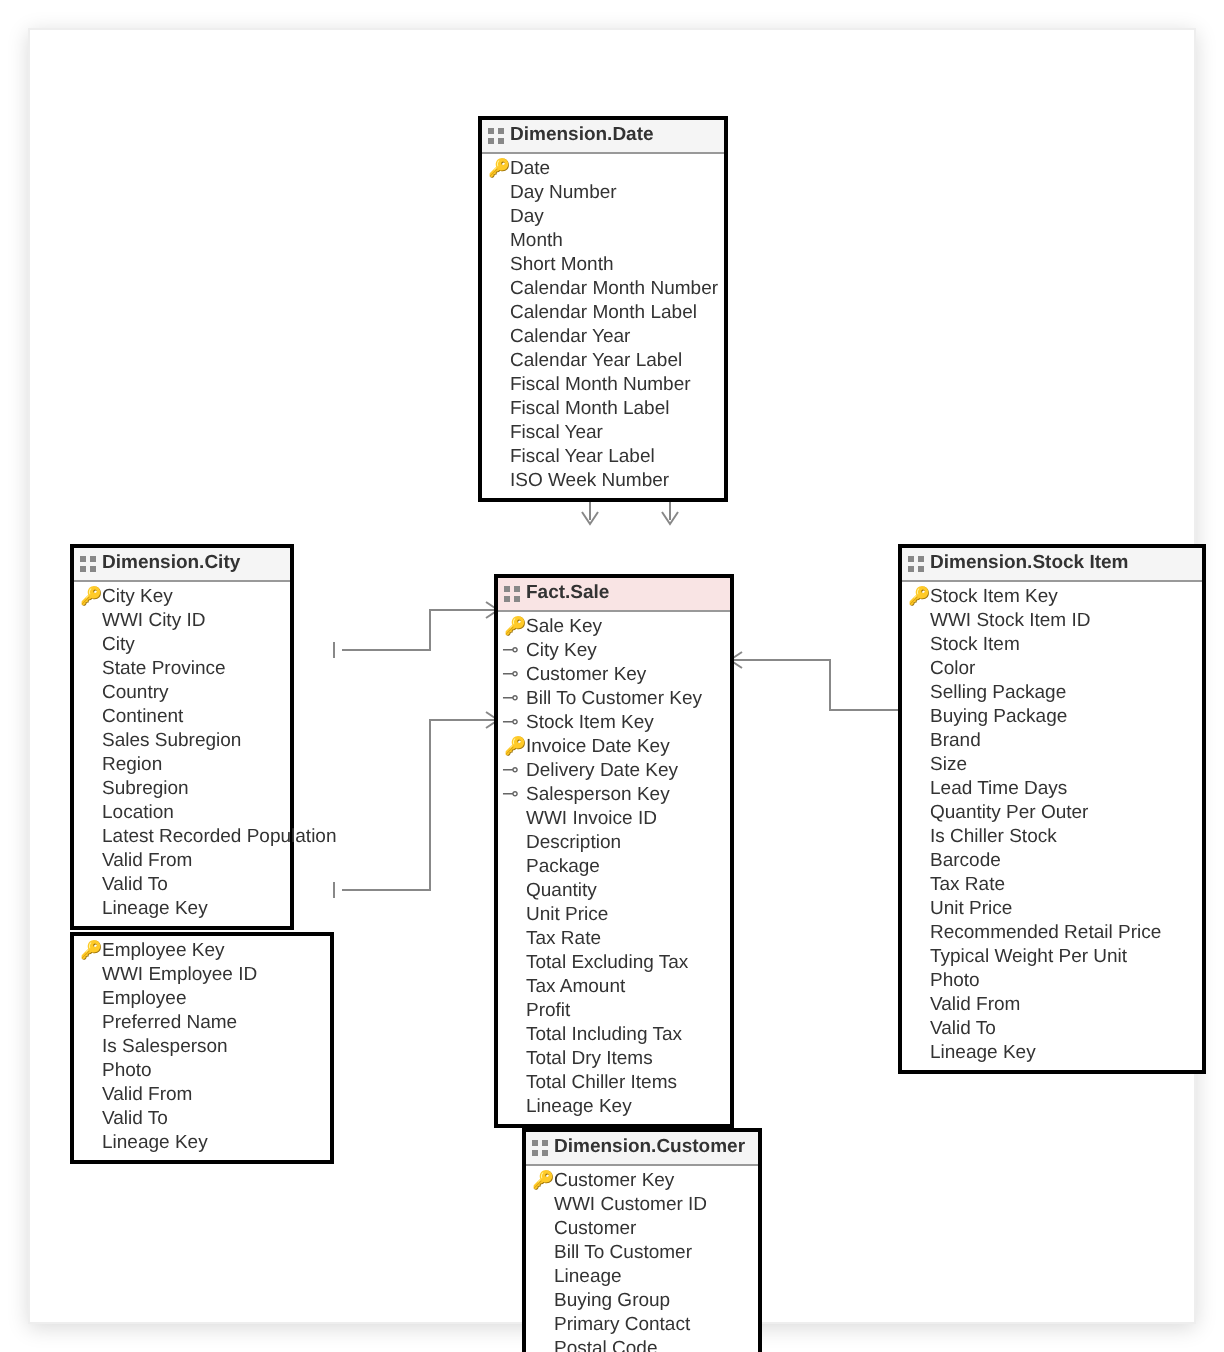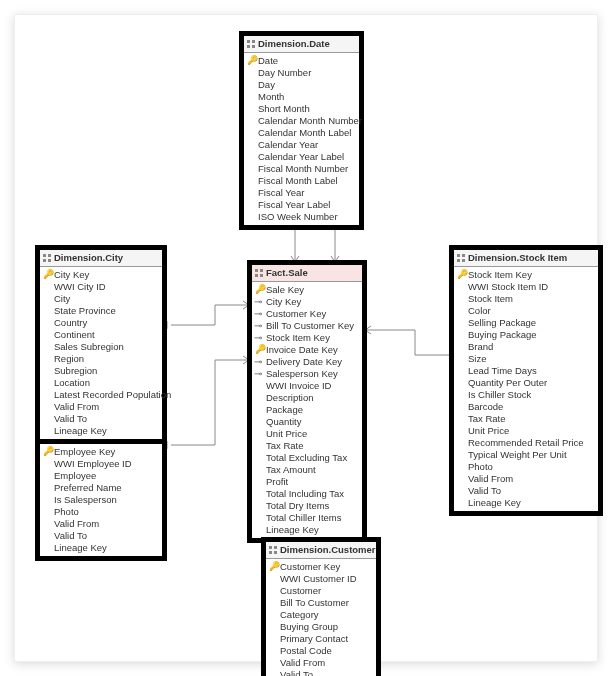--- a/index.html
+++ b/index.html
@@ -20,24 +20,25 @@
   }
   svg.connectors {
     position: absolute;
     left: 0; top: 0;
     width: 100%; height: 100%;
     pointer-events: none;
   }
   .tbl {
     position: absolute;
     background: #fff;
-    border: 5px solid #000000;
+    border: 2px solid #000000;
     font-size: 9.5px;
     line-height: 12px;
     color: #333;
+    margin-top: 27px;
   }
   .tbl-header {
     background: #f5f5f5;
     border-bottom: 1px solid #999;
     padding: 2px 4px 2px 3px;
     font-weight: 600;
     white-space: nowrap;
     display: flex;
     align-items: center;
     gap: 3px;
@@ -137,21 +138,21 @@
         <div class="col"><span>Calendar Year</span></div>
         <div class="col"><span>Calendar Year Label</span></div>
         <div class="col"><span>Fiscal Month Number</span></div>
         <div class="col"><span>Fiscal Month Label</span></div>
         <div class="col"><span>Fiscal Year</span></div>
         <div class="col"><span>Fiscal Year Label</span></div>
         <div class="col"><span>ISO Week Number</span></div>
       </div>
   </div>
 
-  <div class="tbl" style="left:20px; top:230px; width:132px;">
+  <div class="tbl" style="left:20px; top:230px; width:112px;">
     <div class="tbl-header">
       <span class="grid-icon"></span>
       <span>Dimension.City</span>
     </div>
     <div class="tbl-body">
         <div class="col"><span class="key">🔑</span><span>City Key</span></div>
         <div class="col"><span>WWI City ID</span></div>
         <div class="col"><span>City</span></div>
         <div class="col"><span>State Province</span></div>
         <div class="col"><span>Country</span></div>
@@ -243,21 +244,21 @@
   <div class="tbl" style="left:246px; top:522px; width:120px;">
     <div class="tbl-header">
       <span class="grid-icon"></span>
       <span>Dimension.Customer</span>
     </div>
     <div class="tbl-body">
         <div class="col"><span class="key">🔑</span><span>Customer Key</span></div>
         <div class="col"><span>WWI Customer ID</span></div>
         <div class="col"><span>Customer</span></div>
         <div class="col"><span>Bill To Customer</span></div>
-        <div class="col"><span>Category</span></div>
+        <div class="col"><span>Lineage</span></div>
         <div class="col"><span>Buying Group</span></div>
         <div class="col"><span>Primary Contact</span></div>
         <div class="col"><span>Postal Code</span></div>
         <div class="col"><span>Valid From</span></div>
         <div class="col"><span>Valid To</span></div>
       </div>
   </div>
 
 </div>
 

